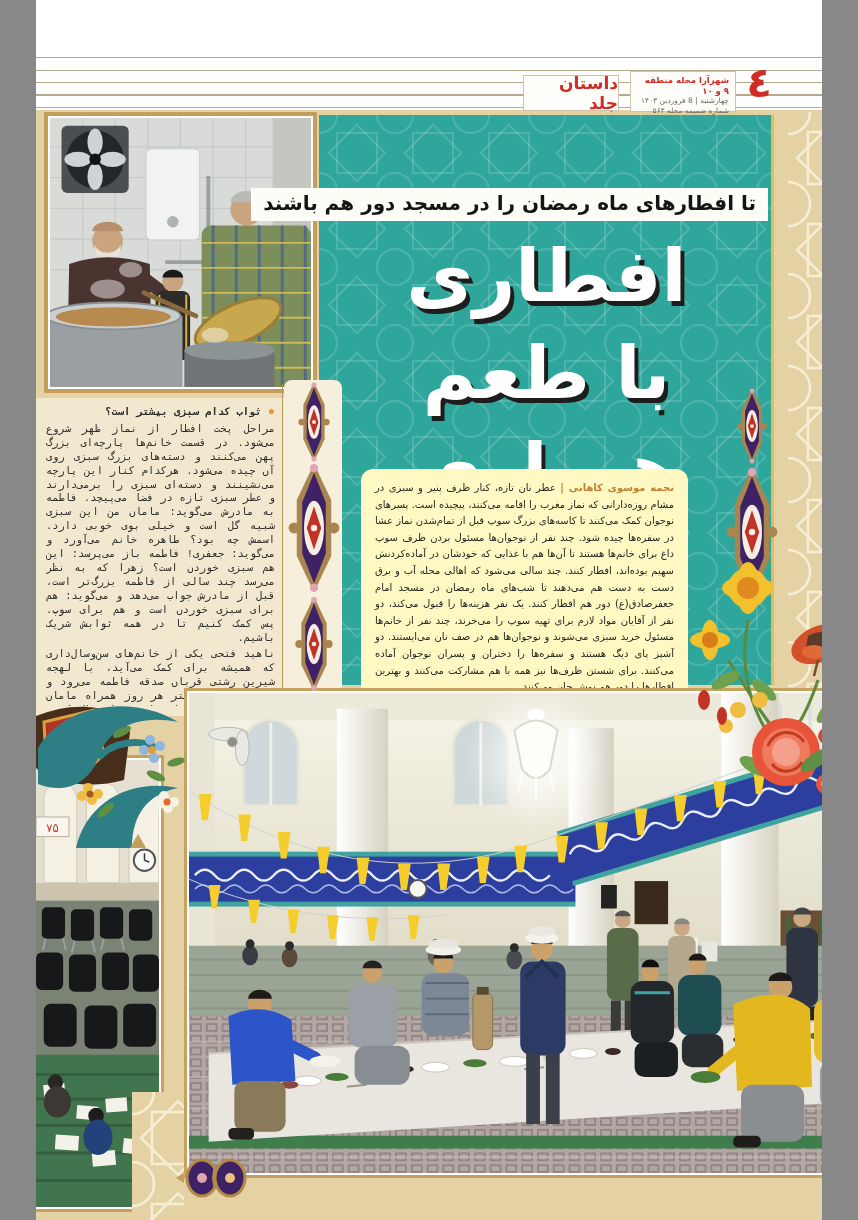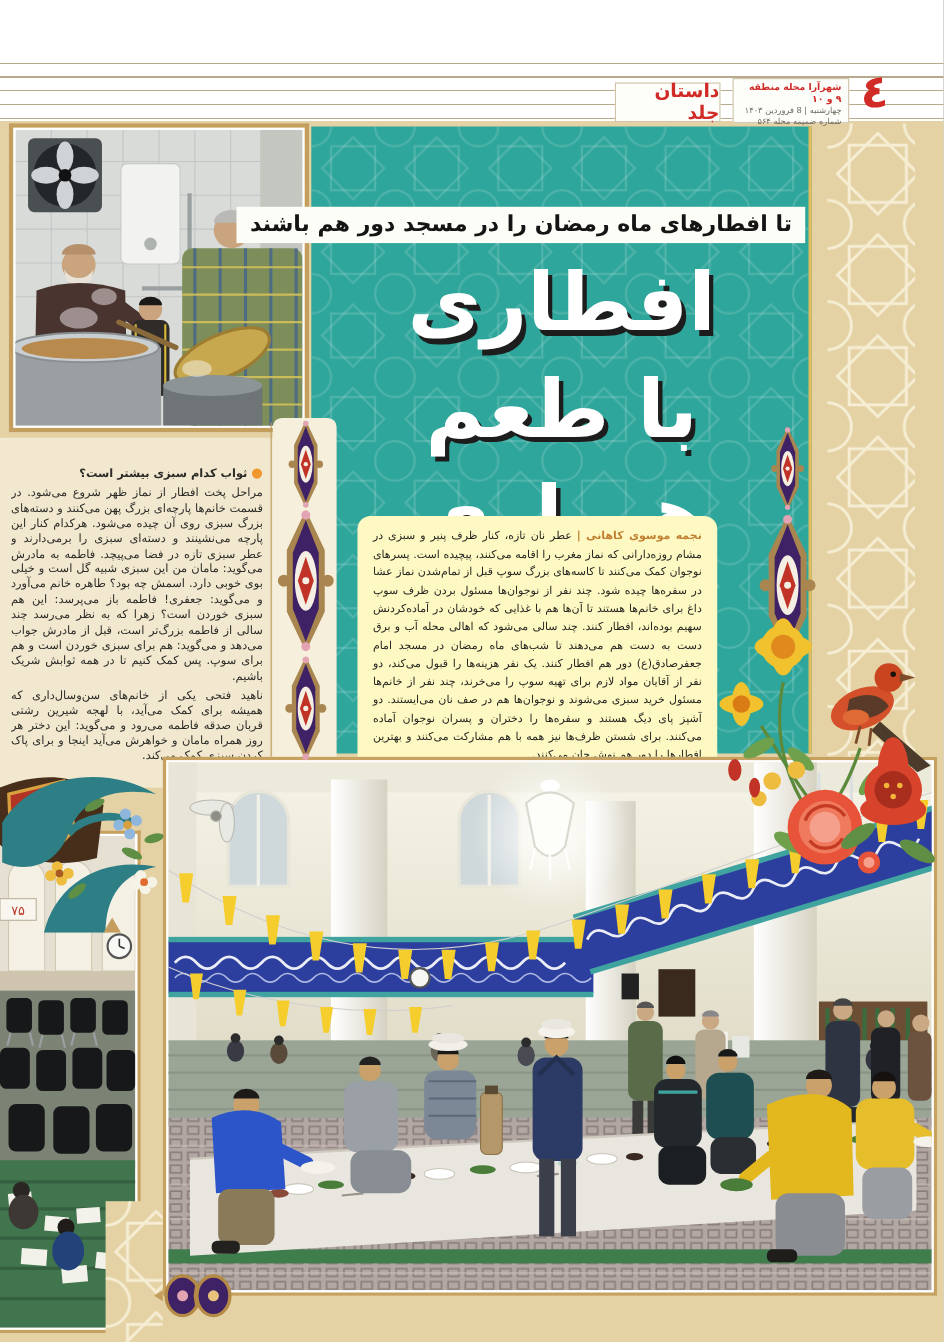--- a/index.html
+++ b/index.html
@@ -1,16 +1,16 @@
 <!DOCTYPE html>
 <html lang="fa" dir="rtl"><head>
 <meta charset="utf-8">
 <style>
   html,body{margin:0;padding:0;background:#888;}
-  .page{position:relative;width:858px;height:1220px;margin:0 auto;background:#ffffff;
+  .page{position:relative;width:786px;height:1220px;margin:0 auto;background:#ffffff;
         overflow:hidden;font-family:"DejaVu Sans",sans-serif;direction:rtl;}
   .abs{position:absolute;}
   .tan-bg{left:0;top:110px;width:858px;height:1110px;background:#e4d2a4;}
   
   .rules{left:0;top:57px;width:858px;height:52px;
          background:repeating-linear-gradient(to bottom,#b7a98c 0 1px,transparent 1px 12.5px);}
   .section-box{right:203px;top:75px;width:94px;height:34px;background:#fdfdfa;border:1px solid #cfc4aa;
                display:flex;align-items:center;justify-content:center;color:#d02b27;
                font-weight:bold;font-size:17px;}
   .info-box{right:86px;top:71px;width:106px;height:41px;background:#fdfdfa;border:1px solid #cfc4aa;
@@ -34,21 +34,21 @@
   .feature-title{left:0;right:0;top:112px;text-align:center;color:#ffffff;font-weight:bold;
                  font-size:73px;line-height:97px;text-shadow:4px 5px 0 #1d1d1d;}
   .article-panel{left:42px;top:354px;width:327px;height:243px;background:#fef9c3;border-radius:12px;
                  box-sizing:border-box;padding:11px 14px;overflow:hidden;}
   .article-panel p{margin:0;font-size:10px;line-height:16.6px;text-align:justify;color:#262522;}
   .byline{color:#c08030;font-weight:bold;}
   
   .cream-panel{left:0;top:398px;width:283px;height:318px;background:#f1e8cf;}
   .v-rule{left:246px;top:384px;width:1px;height:314px;background:#b99a5f;}
   .chain-strip{left:248px;top:380px;width:58px;height:318px;background:#f6efdc;border-radius:8px;}
-  .sidebar{left:10px;top:424px;width:229px;overflow:hidden;height:300px;}
+  .sidebar{left:10px;top:406px;width:229px;overflow:hidden;height:300px;font-family:Liberation Mono, monospace;}
   .sb-head{font-size:12.5px;font-weight:bold;color:#15806f;margin:0 0 4px;}
   .sb-bullet{color:#f0982e;font-size:12px;}
   .sidebar p{margin:0 0 3px;font-size:10.4px;line-height:13.9px;text-align:justify;color:#2c2b27;}
   
   .chain-left{left:250px;top:380px;width:56px;height:316px;z-index:6;}
   .chain-right{left:686px;top:386px;width:60px;height:214px;z-index:6;}
   .margin-pattern{left:752px;top:112px;width:80px;height:578px;}
   .flowers{left:632px;top:540px;width:226px;height:268px;z-index:7;}
   .big-red-flower{left:760px;top:664px;width:98px;height:136px;z-index:7;}
   .corner-ornament{left:0;top:692px;width:154px;height:156px;z-index:7;}

